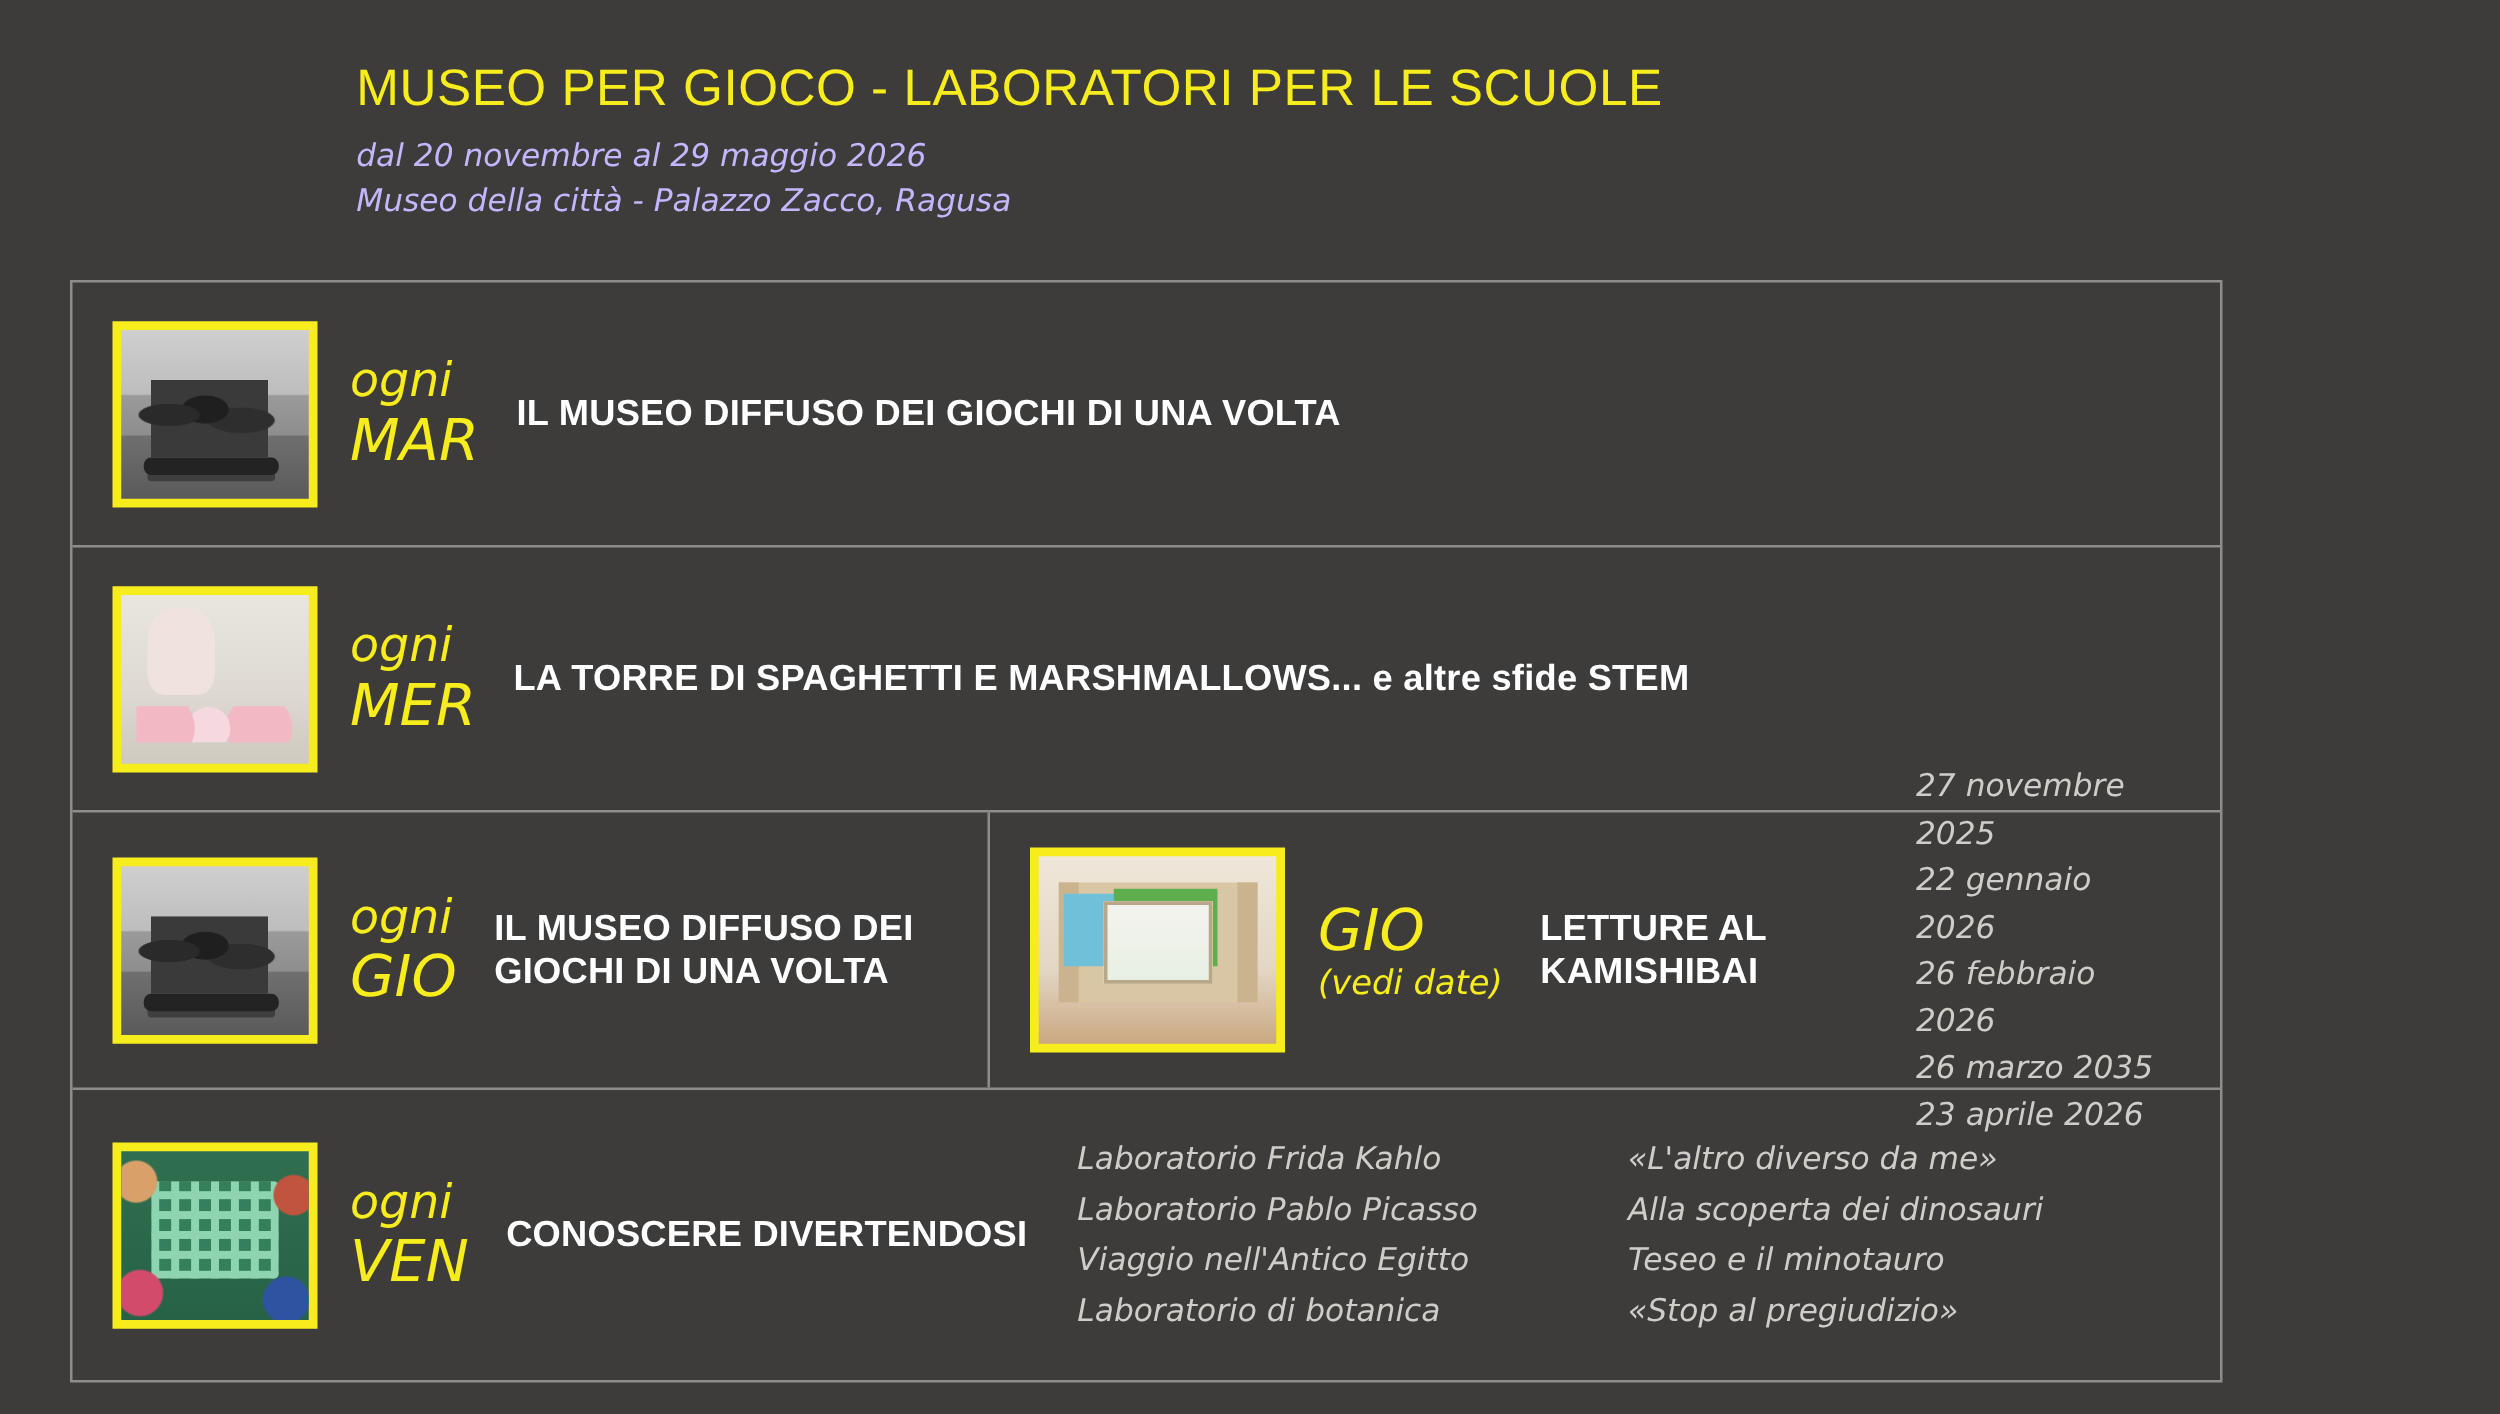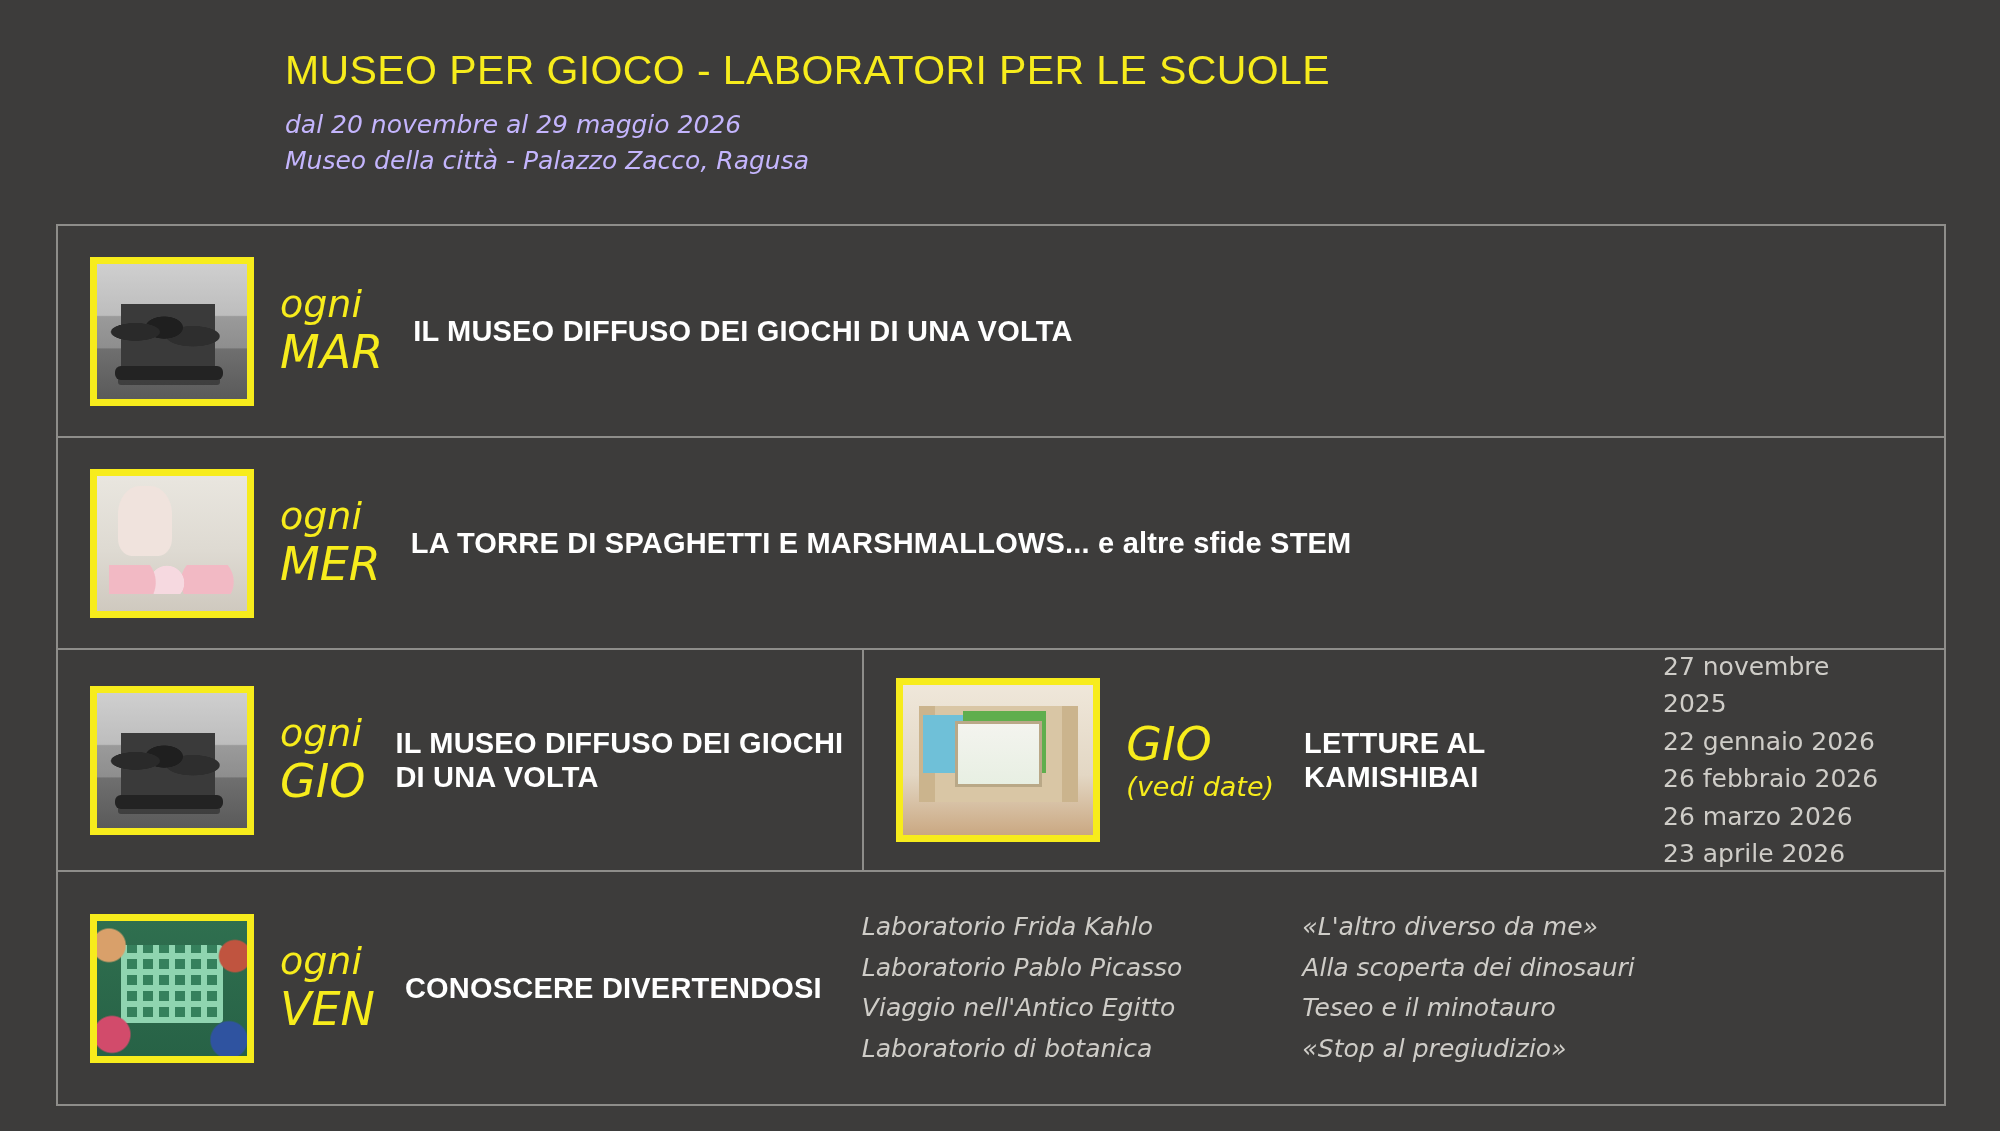--- a/index.html
+++ b/index.html
@@ -37,21 +37,21 @@
     font-family: "DejaVu Sans", sans-serif;
     font-size: 25px;
     line-height: 1.42;
     font-style: italic;
   }
   
   .grid {
     position: absolute;
     left: 56px;
     top: 224px;
-    width: 1890px;
+    width: 1722px;
     border: 2px solid #8e8d8a;
     box-sizing: border-box;
   }
   .row {
     display: flex;
     align-items: stretch;
     border-bottom: 2px solid #8e8d8a;
     box-sizing: border-box;
   }
   .row:last-child { border-bottom: none; }
@@ -215,20 +215,21 @@
     color: #ffffff;
     font-size: 29px;
     font-weight: bold;
     line-height: 1.18;
     margin-left: 30px;
     letter-spacing: 0.2px;
   }
 
   .dates {
     font-family: "DejaVu Sans", sans-serif;
+    font-style: italic;
     color: #cfcdc8;
     font-size: 25px;
     line-height: 1.5;
     margin-left: auto;
     margin-right: 46px;
     text-align: left;
   }
   .list {
     font-family: "DejaVu Sans", sans-serif;
     font-style: italic;
@@ -302,21 +303,21 @@
         </div>
         <div class="day hand">
           <span class="dd">GIO</span>
           <span class="vedi">(vedi date)</span>
         </div>
         <div class="lab-title">LETTURE AL KAMISHIBAI</div>
         <div class="dates">
           <div>27 novembre 2025</div>
           <div>22 gennaio 2026</div>
           <div>26 febbraio 2026</div>
-          <div>26 marzo 2026</div>
+          <div>26 marzo 2035</div>
           <div>23 aprile 2026</div>
         </div>
       </div>
     </div>
 
     <div class="row row4">
       <div class="cell" style="width:100%;">
         <div class="thumb">
           <div class="thumb-inner img-game"></div>
         </div>

